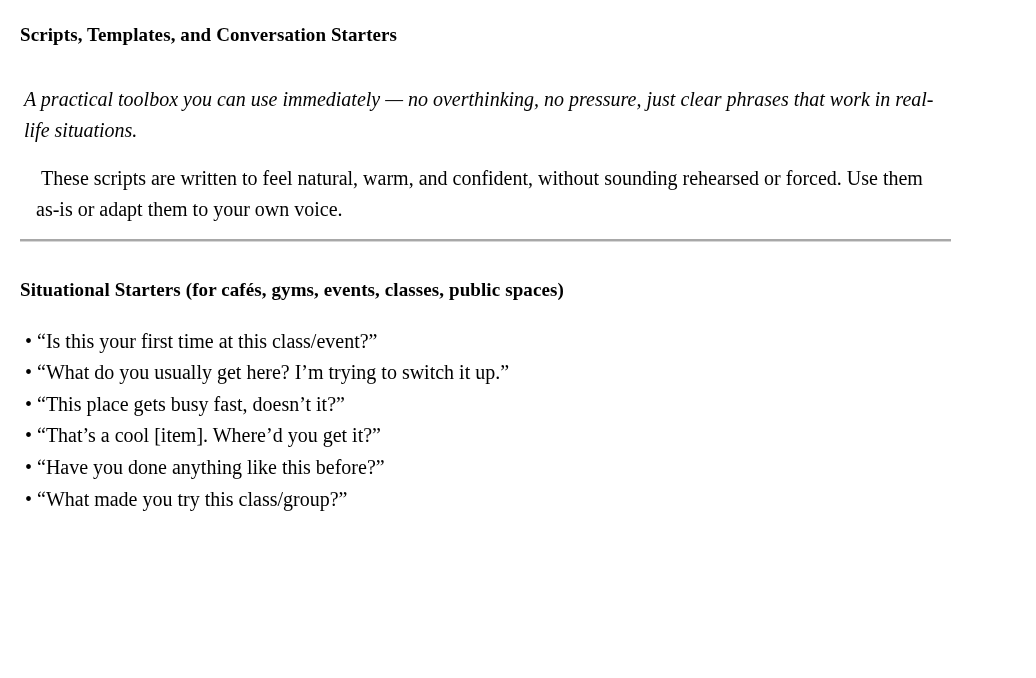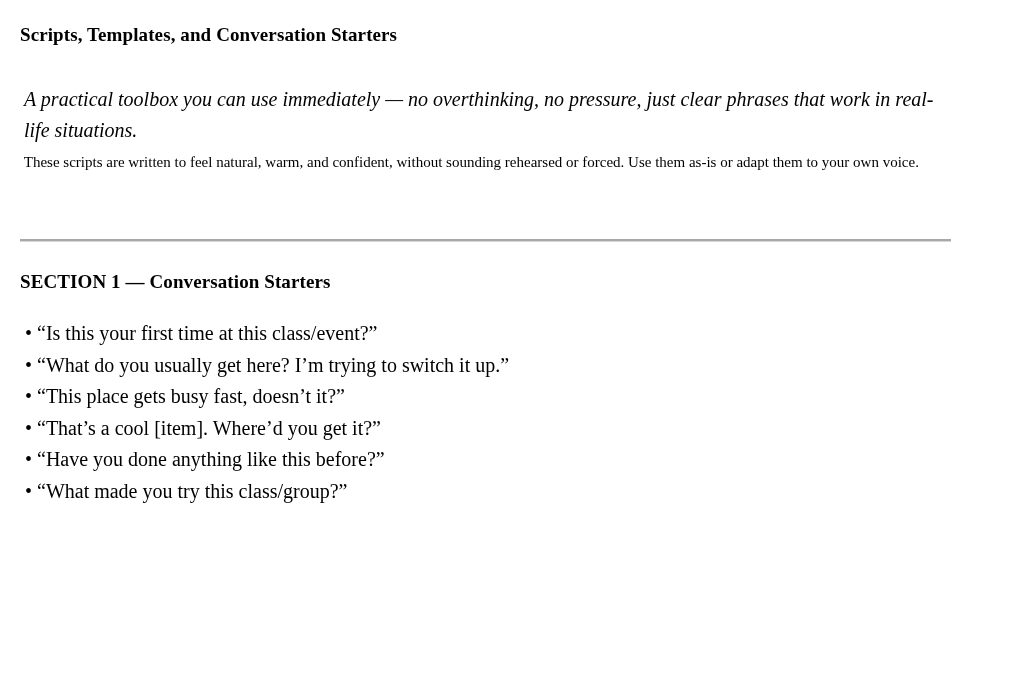--- a/index.html
+++ b/index.html
@@ -36,23 +36,23 @@
   .intro-italic {
     font-size: 20px;
     font-style: italic;
     line-height: 1.58;
     margin: 4px;
     padding-top: 33px;
     max-width: 930px;
   }
 
   .intro-body {
-    font-size: 15px;
+    font-size: 20px;
     line-height: 1.55;
-    margin: 0;
+    margin: 16px;
     max-width: 905px;
     white-space: pre-wrap;
   }
 
   .divider {
     border: 0;
     border-top: 2px solid #a8a8a8;
     border-bottom: 1px solid #d7d7d7;
     height: 0;
     width: 931px;
@@ -100,22 +100,22 @@
 <div class="page">
 
   <h1 class="doc-title">Scripts, Templates, and Conversation Starters</h1>
 
   <p class="intro-italic">A practical toolbox you can use immediately — no overthinking, no pressure, just clear phrases that work in real-life situations.</p>
 
   <p class="intro-body"> These scripts are written to feel natural, warm, and confident, without sounding rehearsed or forced. Use them as-is or adapt them to your own voice.</p>
 
   <hr class="divider">
 
-  <h2 class="section-heading">SECTION 1 — Conversation Starters</h2>
 
+  <h3 class="sub-heading">Situational Starters (for cafés, gyms, events, classes, public spaces)</h3>
 
   <ul class="bullet-list">
     <li class="bullet-item"> • “Is this your first time at this class/event?”</li>
     <li class="bullet-item"> • “What do you usually get here? I’m trying to switch it up.”</li>
     <li class="bullet-item"> • “This place gets busy fast, doesn’t it?”</li>
     <li class="bullet-item"> • “That’s a cool [item]. Where’d you get it?”</li>
     <li class="bullet-item"> • “Have you done anything like this before?”</li>
     <li class="bullet-item"> • “What made you try this class/group?”</li>
   </ul>
 

